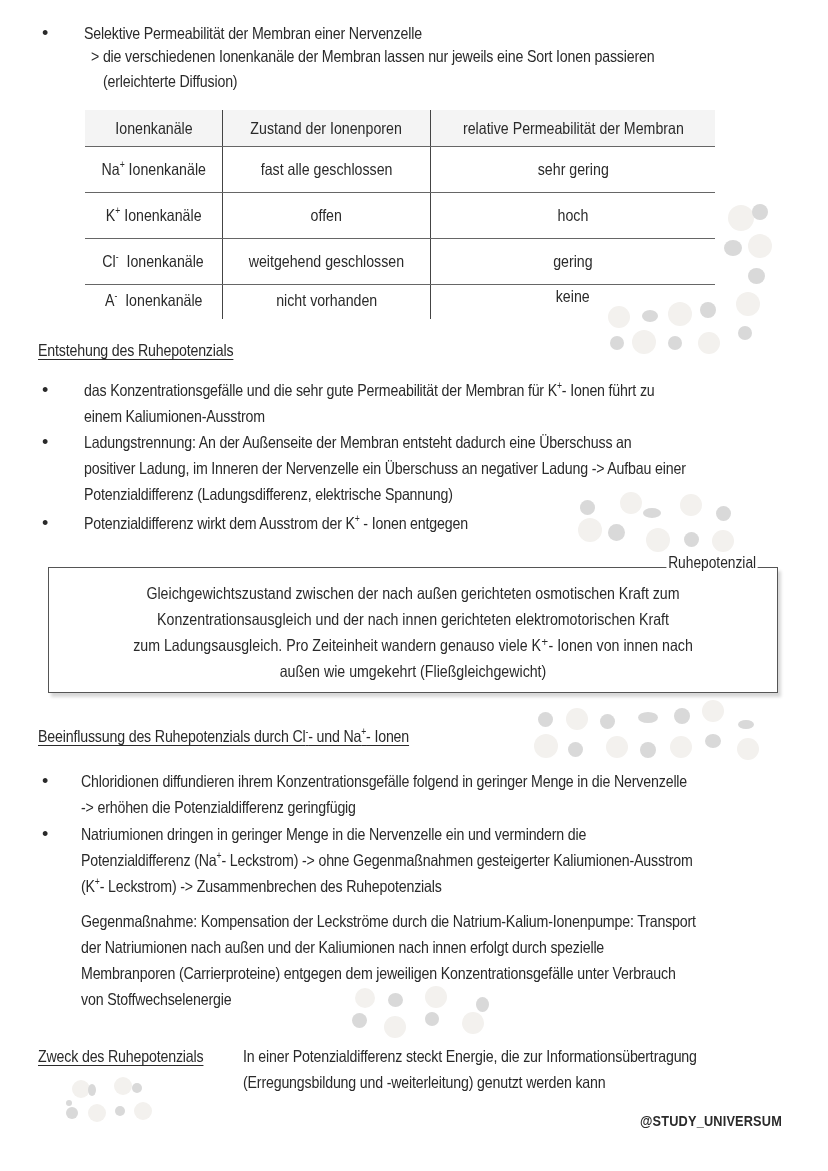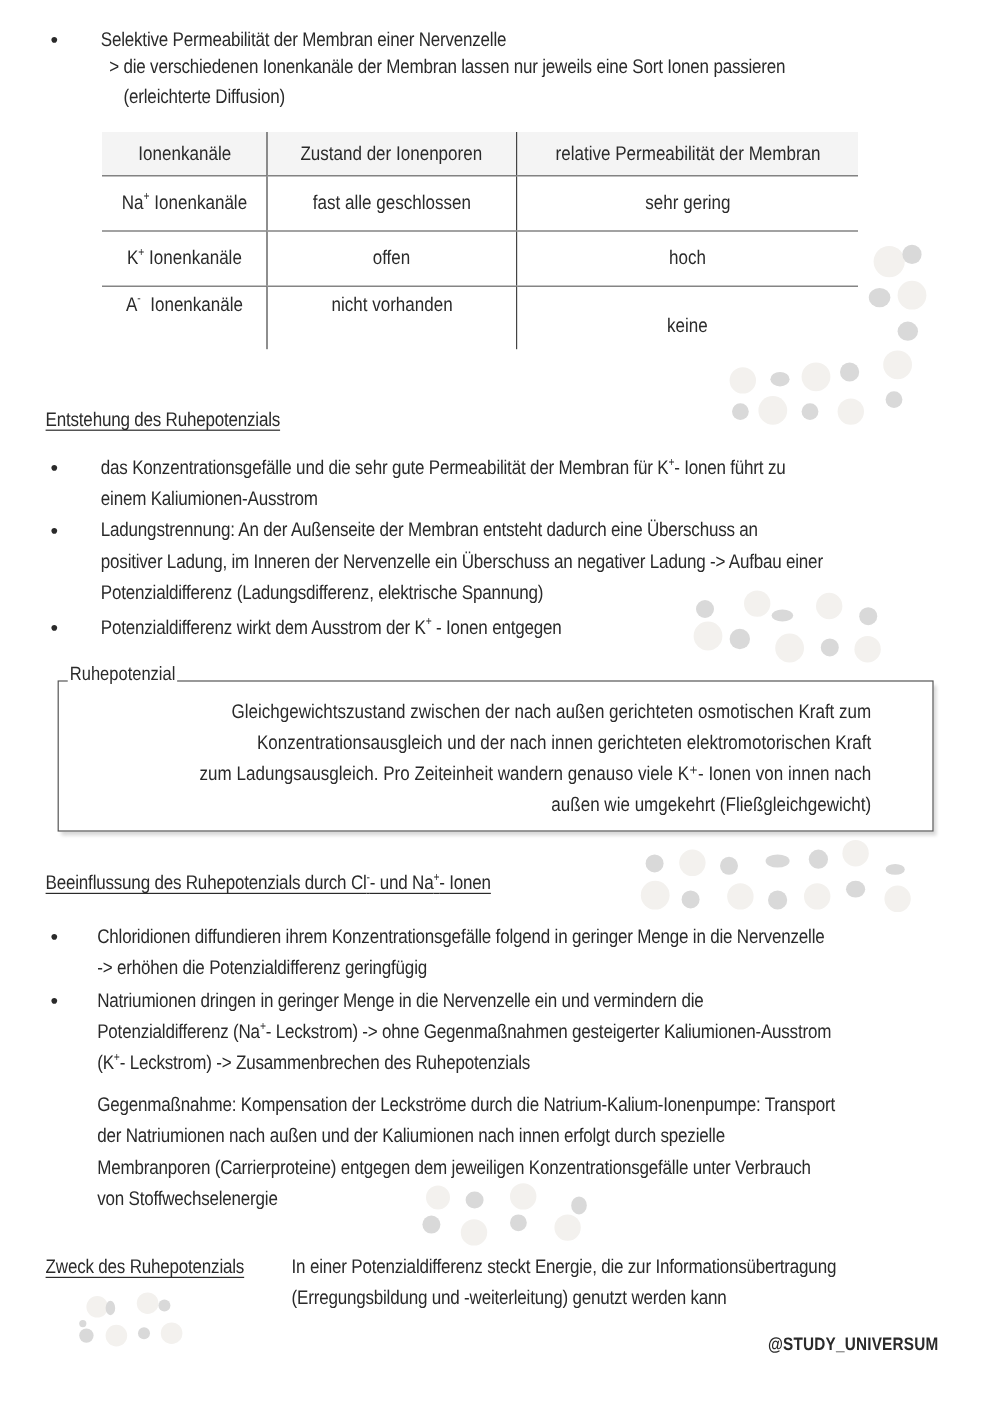--- a/index.html
+++ b/index.html
@@ -24,24 +24,24 @@
   .tbl .c1 { width: 125px; }
   .tbl .c2 { width: 195px; }
   .tbl .inner { display: inline-block; transform: scaleX(0.86); }
 
   
   .defbox {
     position: absolute; left: 48px; top: 567px; width: 728px; height: 124px;
     border: 1.5px solid #555; box-shadow: 3px 4px 3px #d8d8d8; background: #fff;
   }
   .defbox-title {
-    position: absolute; left: 0; right: 12px; top: -14px; text-align: left;
+    position: absolute; left: 0; right: 12px; top: -14px; text-align: right;
   }
   .defbox-title span { background: #fff; padding: 0 2px; display: inline-block; font-size: 16px; transform: scaleX(0.86); }
-  .defbox-body { position: absolute; left: 0; right: 0; top: 12px; text-align: right; font-size: 16.5px; line-height: 26px; }
+  .defbox-body { position: absolute; left: 0; right: 0; top: 12px; text-align: center; font-size: 16.5px; line-height: 26px; }
   .defbox-body div { display: block; transform: scaleX(0.86); white-space: nowrap; }
 
   
   .dot { position: absolute; border-radius: 50%; }
   .g { background: #d9d9d9; }
   .c { background: #f3f1ee; }
 
   .watermark { position: absolute; left: 640px; top: 1112px; font-weight: bold; font-size: 15px; letter-spacing: 0.2px; transform: scaleX(0.85); transform-origin: left top; }
 </style>
 </head>
@@ -65,23 +65,28 @@
       <td><span class="inner"><span>Na</span><sup>+</sup><span style="white-space:pre"> Ionenkanäle</span></span></td>
       <td><span class="inner">fast alle geschlossen</span></td>
       <td><span class="inner">sehr gering</span></td>
     </tr>
     <tr>
       <td><span class="inner"><span>K</span><sup>+</sup><span style="white-space:pre"> Ionenkanäle</span></span></td>
       <td><span class="inner">offen</span></td>
       <td><span class="inner">hoch</span></td>
     </tr>
     <tr>
+      <td><span class="inner"><span>Cl</span><sup>-</sup><span style="white-space:pre">  Ionenkanäle</span></span></td>
+      <td><span class="inner">weitgehend geschlossen</span></td>
+      <td><span class="inner">gering</span></td>
+    </tr>
+    <tr>
       <td style="height:28px; vertical-align:top; padding-top:6px;"><span class="inner"><span>A</span><sup>-</sup><span style="white-space:pre">  Ionenkanäle</span></span></td>
       <td style="height:28px; vertical-align:top; padding-top:6px;"><span class="inner">nicht vorhanden</span></td>
-      <td style="height:28px; vertical-align:top; padding-top:24px;"><span class="inner">keine</span></td>
+      <td style="height:28px; vertical-align:top; padding-top:2px;"><span class="inner">keine</span></td>
     </tr>
   </tbody>
 </table>
 
 <div class="abs txt heading" style="left:38px; top:337px;">Entstehung des Ruhepotenzials</div>
 
 <div class="bullet" style="left:42px; top:377px;">•</div>
 <div class="abs txt" style="left:84px; top:377px;"><span>das Konzentrationsgefälle und die sehr gute Permeabilität der Membran für K</span><sup>+</sup><span>- Ionen führt zu</span></div>
 <div class="abs txt" style="left:84px; top:403px;">einem Kaliumionen-Ausstrom</div>
 

